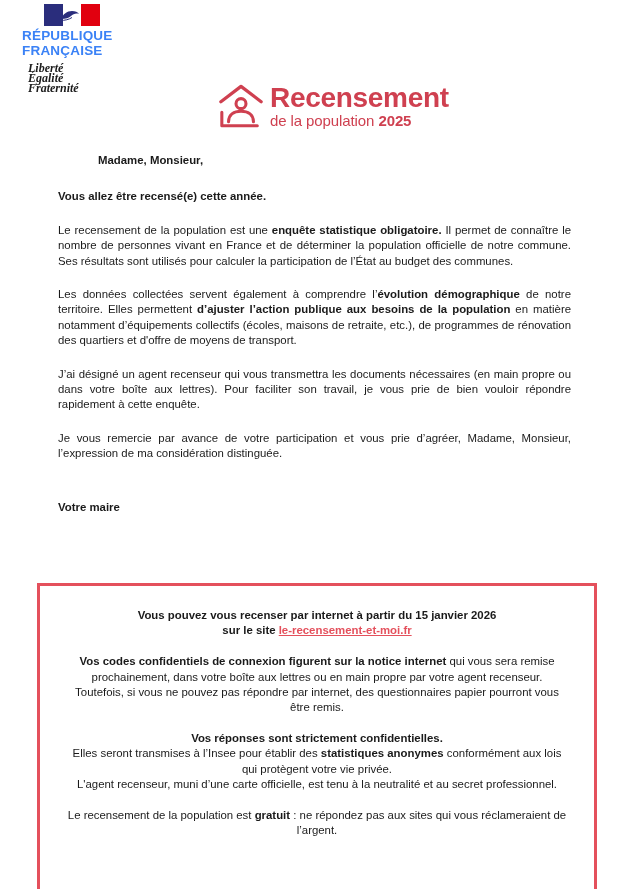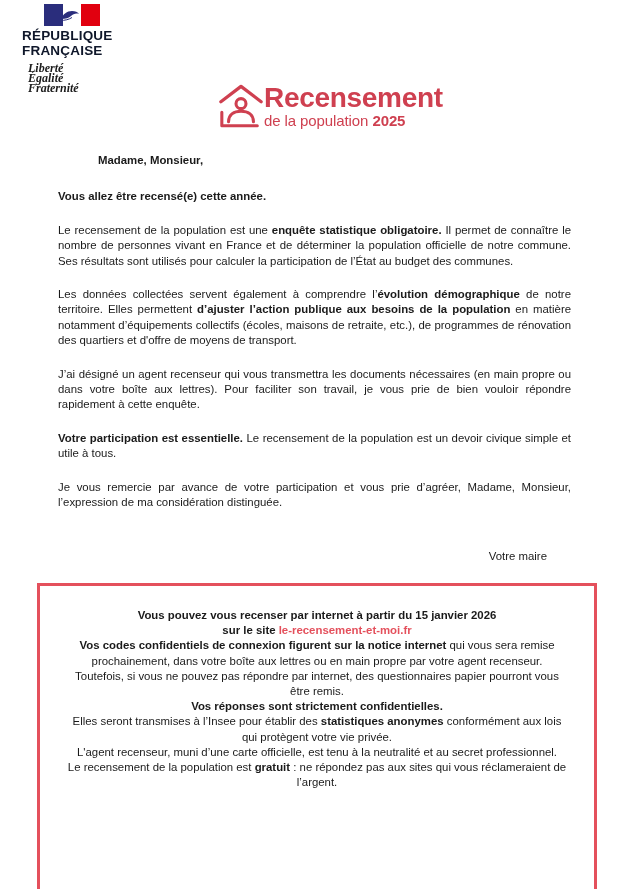--- a/index.html
+++ b/index.html
@@ -48,40 +48,41 @@
     font-size: 11px;
     line-height: 14px;
     font-family: "Liberation Serif", serif;
   }
   .rf-name {
     margin-top: 3px;
     font-weight: bold;
     font-size: 13.5px;
     line-height: 14.5px;
     letter-spacing: 0.2px;
-    color: #0f172a;
+    color: #3b82f6;
   }
   .rf-motto {
     margin-top: 5px;
     margin-left: 6px;
     font-family: "Liberation Serif", serif;
     font-style: italic;
     font-weight: bold;
     font-size: 12px;
     line-height: 10px;
     color: #1c1c1c;
   }
 
   
   .brand {
     position: absolute;
     left: 218px;
     top: 83px;
     display: flex;
     align-items: flex-end;
+    gap: 6px;
   }
   .brand-icon { width: 46px; height: 47px; display: block; }
   .brand-words { padding-bottom: 1px; }
   .brand-title {
     font-size: 28px;
     line-height: 28px;
     font-weight: bold;
     color: #cf4050;
     letter-spacing: -0.3px;
   }
@@ -113,23 +114,24 @@
     margin: 21px 0 0 0;
   }
   .para {
     margin: 18px 0 0 0;
     text-align: justify;
     text-indent: 0;
   }
   .para b { font-weight: bold; }
   .signature {
     margin: 38px 0 2px 0;
-    text-align: right;
+    text-align: left;
     padding-right: 24px;
     font-size: 11.4px;
+    font-weight: bold;
   }
 
   
   .para::first-line { }
 
   
   .infobox {
     position: absolute;
     left: 37px;
     top: 583px;
@@ -138,23 +140,24 @@
     border: 3px solid #e4505c;
     background: #ffffff;
   }
   .infobox-inner {
     padding: 22px 26px 10px 26px;
     text-align: center;
     font-size: 11.4px;
     line-height: 15.2px;
   }
   .ib-block { margin: 0 0 0 0; }
-  .ib-block + .ib-block { }
+  .ib-block + .ib-block { margin-top: 16px; }
   .ib-link {
     color: #e4505c;
+    text-decoration: underline;
     font-weight: bold;
   }
 </style>
 </head>
 <body>
 
 <div class="page">
 
   <div class="state-block">
     <div class="flag">
@@ -191,21 +194,20 @@
     </div>
   </div>
 
   <div class="letter">
     <p class="salutation">Madame, Monsieur,</p>
     <p class="lead">Vous allez être recensé(e) cette année.</p>
     <div id="letter-paragraphs">
         <p class="para"><span>Le recensement de la population est une </span><b>enquête statistique obligatoire.</b><span> Il permet de connaître le nombre de personnes vivant en France et de déterminer la population officielle de notre commune. Ses résultats sont utilisés pour calculer la participation de l’État au budget des communes.</span></p>
         <p class="para"><span>Les données collectées servent également à comprendre l’</span><b>évolution démographique</b><span> de notre territoire. Elles permettent </span><b>d’ajuster l’action publique aux besoins de la population</b><span> en matière notamment d’équipements collectifs (écoles, maisons de retraite, etc.), de programmes de rénovation des quartiers et d'offre de moyens de transport.</span></p>
         <p class="para"><span>J’ai désigné un agent recenseur qui vous transmettra les documents nécessaires (en main propre ou dans votre boîte aux lettres). Pour faciliter son travail, je vous prie de bien vouloir répondre rapidement à cette enquête.</span></p>
-        <p class="para"><b>Votre participation est essentielle.</b><span> Le recensement de la population est un devoir civique simple et utile à tous.</span></p>
         <p class="para"><span>Je vous remercie par avance de votre participation et vous prie d’agréer, Madame, Monsieur, l’expression de ma considération distinguée.</span></p>
       </div>
     <p class="signature">Votre maire</p>
   </div>
 
   <div class="infobox" style="border-color: rgb(228, 80, 92);">
     <div class="infobox-inner" id="infobox-blocks">
         <p class="ib-block"><b>Vous pouvez vous recenser par internet à partir du 15 janvier 2026</b><br><b>sur le site </b><span class="ib-link">le-recensement-et-moi.fr</span></p>
         <p class="ib-block"><b>Vos codes confidentiels de connexion figurent sur la notice internet</b><span> qui vous sera remise prochainement, dans votre boîte aux lettres ou en main propre par votre agent recenseur. Toutefois, si vous ne pouvez pas répondre par internet, des questionnaires papier pourront vous être remis.</span></p>
         <p class="ib-block"><b>Vos réponses sont strictement confidentielles.</b><br><span>Elles seront transmises à l’Insee pour établir des </span><b>statistiques anonymes</b><span> conformément aux lois qui protègent votre vie privée.</span><br><span>L'agent recenseur, muni d’une carte officielle, est tenu à la neutralité et au secret professionnel.</span></p>

